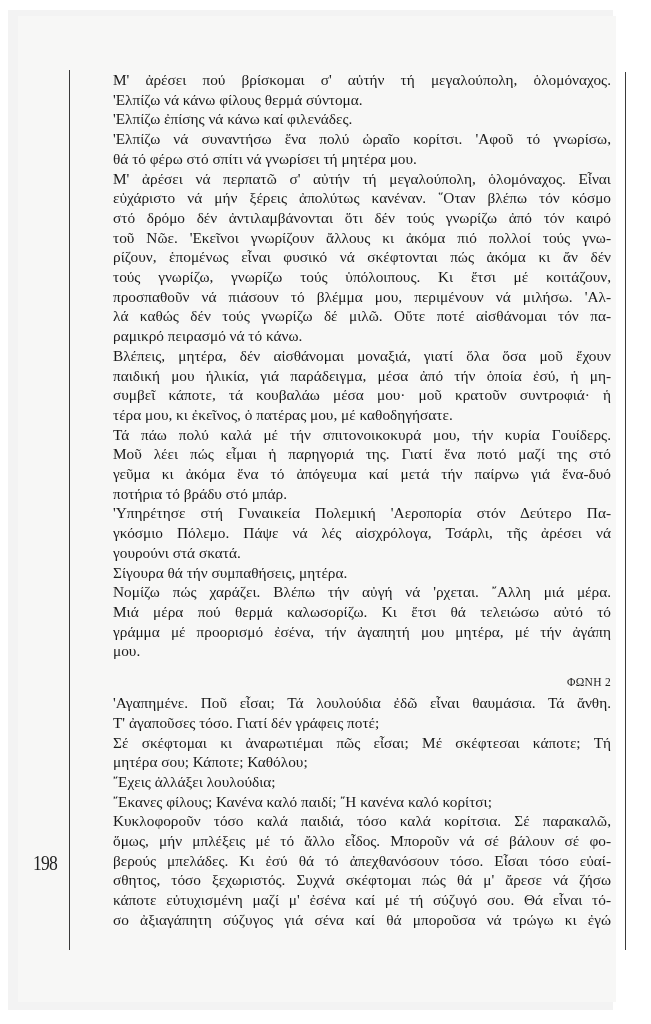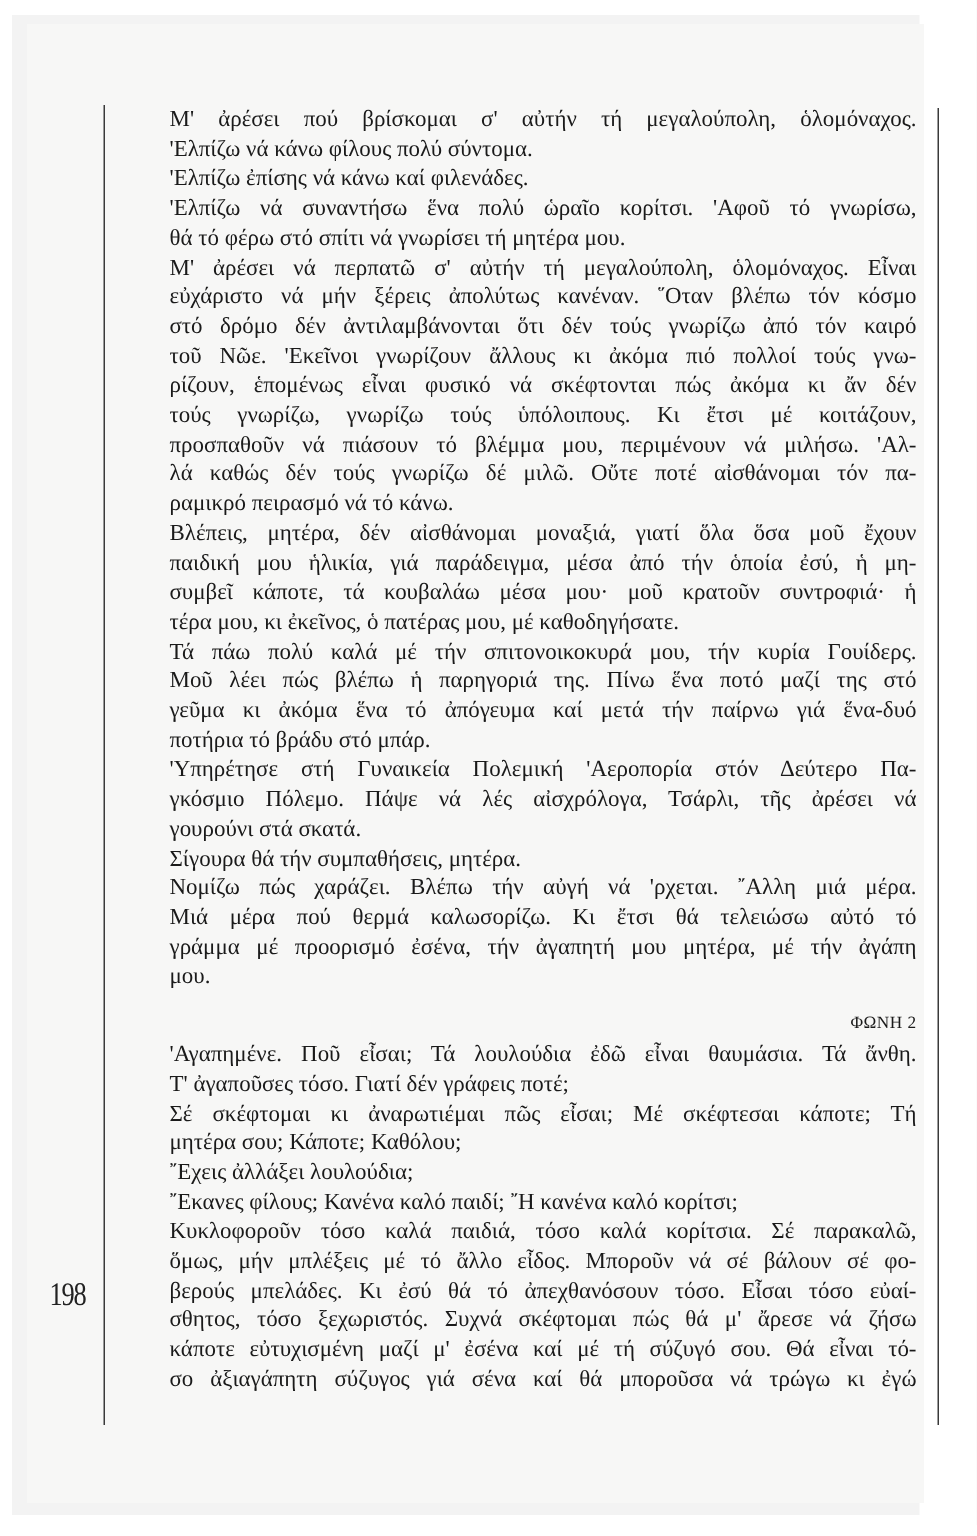--- a/index.html
+++ b/index.html
@@ -46,39 +46,39 @@
 
 <div class="scan"></div>
 <div class="page"></div>
 <div class="rule-left"></div>
 <div class="rule-right"></div>
 <div class="page-number">198</div>
 
 <div class="text">
   <div id="sec1">
       <span class="line">Μ' ἀρέσει πού βρίσκομαι σ' αὐτήν τή μεγαλούπολη, ὁλομόναχος.</span>
-      <span class="line last">'Ελπίζω νά κάνω φίλους πολύ σύντομα.</span>
+      <span class="line last">'Ελπίζω νά κάνω φίλους θερμά σύντομα.</span>
       <span class="line last">'Ελπίζω ἐπίσης νά κάνω καί φιλενάδες.</span>
       <span class="line">'Ελπίζω νά συναντήσω ἕνα πολύ ὡραῖο κορίτσι. 'Αφοῦ τό γνωρίσω,</span>
       <span class="line last">θά τό φέρω στό σπίτι νά γνωρίσει τή μητέρα μου.</span>
       <span class="line">Μ' ἀρέσει νά περπατῶ σ' αὐτήν τή μεγαλούπολη, ὁλομόναχος. Εἶναι</span>
       <span class="line">εὐχάριστο νά μήν ξέρεις ἀπολύτως κανέναν. ῞Οταν βλέπω τόν κόσμο</span>
       <span class="line">στό δρόμο δέν ἀντιλαμβάνονται ὅτι δέν τούς γνωρίζω ἀπό τόν καιρό</span>
       <span class="line">τοῦ Νῶε. 'Εκεῖνοι γνωρίζουν ἄλλους κι ἀκόμα πιό πολλοί τούς γνω-</span>
       <span class="line">ρίζουν, ἑπομένως εἶναι φυσικό νά σκέφτονται πώς ἀκόμα κι ἄν δέν</span>
       <span class="line">τούς γνωρίζω, γνωρίζω τούς ὑπόλοιπους. Κι ἔτσι μέ κοιτάζουν,</span>
       <span class="line">προσπαθοῦν νά πιάσουν τό βλέμμα μου, περιμένουν νά μιλήσω. 'Αλ-</span>
       <span class="line">λά καθώς δέν τούς γνωρίζω δέ μιλῶ. Οὔτε ποτέ αἰσθάνομαι τόν πα-</span>
       <span class="line last">ραμικρό πειρασμό νά τό κάνω.</span>
       <span class="line">Βλέπεις, μητέρα, δέν αἰσθάνομαι μοναξιά, γιατί ὅλα ὅσα μοῦ ἔχουν</span>
       <span class="line">παιδική μου ἡλικία, γιά παράδειγμα, μέσα ἀπό τήν ὁποία ἐσύ, ἡ μη-</span>
       <span class="line">συμβεῖ κάποτε, τά κουβαλάω μέσα μου· μοῦ κρατοῦν συντροφιά· ἡ</span>
       <span class="line last">τέρα μου, κι ἐκεῖνος, ὁ πατέρας μου, μέ καθοδηγήσατε.</span>
       <span class="line">Τά πάω πολύ καλά μέ τήν σπιτονοικοκυρά μου, τήν κυρία Γουίδερς.</span>
-      <span class="line">Μοῦ λέει πώς βλέπω ἡ παρηγοριά της. Πίνω ἕνα ποτό μαζί της στό</span>
+      <span class="line">Μοῦ λέει πώς εἶμαι ἡ παρηγοριά της. Γιατί ἕνα ποτό μαζί της στό</span>
       <span class="line">γεῦμα κι ἀκόμα ἕνα τό ἀπόγευμα καί μετά τήν παίρνω γιά ἕνα-δυό</span>
       <span class="line last">ποτήρια τό βράδυ στό μπάρ.</span>
       <span class="line">'Υπηρέτησε στή Γυναικεία Πολεμική 'Αεροπορία στόν Δεύτερο Πα-</span>
       <span class="line">γκόσμιο Πόλεμο. Πάψε νά λές αἰσχρόλογα, Τσάρλι, τῆς ἀρέσει νά</span>
       <span class="line last">γουρούνι στά σκατά.</span>
       <span class="line last">Σίγουρα θά τήν συμπαθήσεις, μητέρα.</span>
       <span class="line">Νομίζω πώς χαράζει. Βλέπω τήν αὐγή νά 'ρχεται. ῎Αλλη μιά μέρα.</span>
       <span class="line">Μιά μέρα πού θερμά καλωσορίζω. Κι ἔτσι θά τελειώσω αὐτό τό</span>
       <span class="line">γράμμα μέ προορισμό ἐσένα, τήν ἀγαπητή μου μητέρα, μέ τήν ἀγάπη</span>
       <span class="line last">μου.</span>

